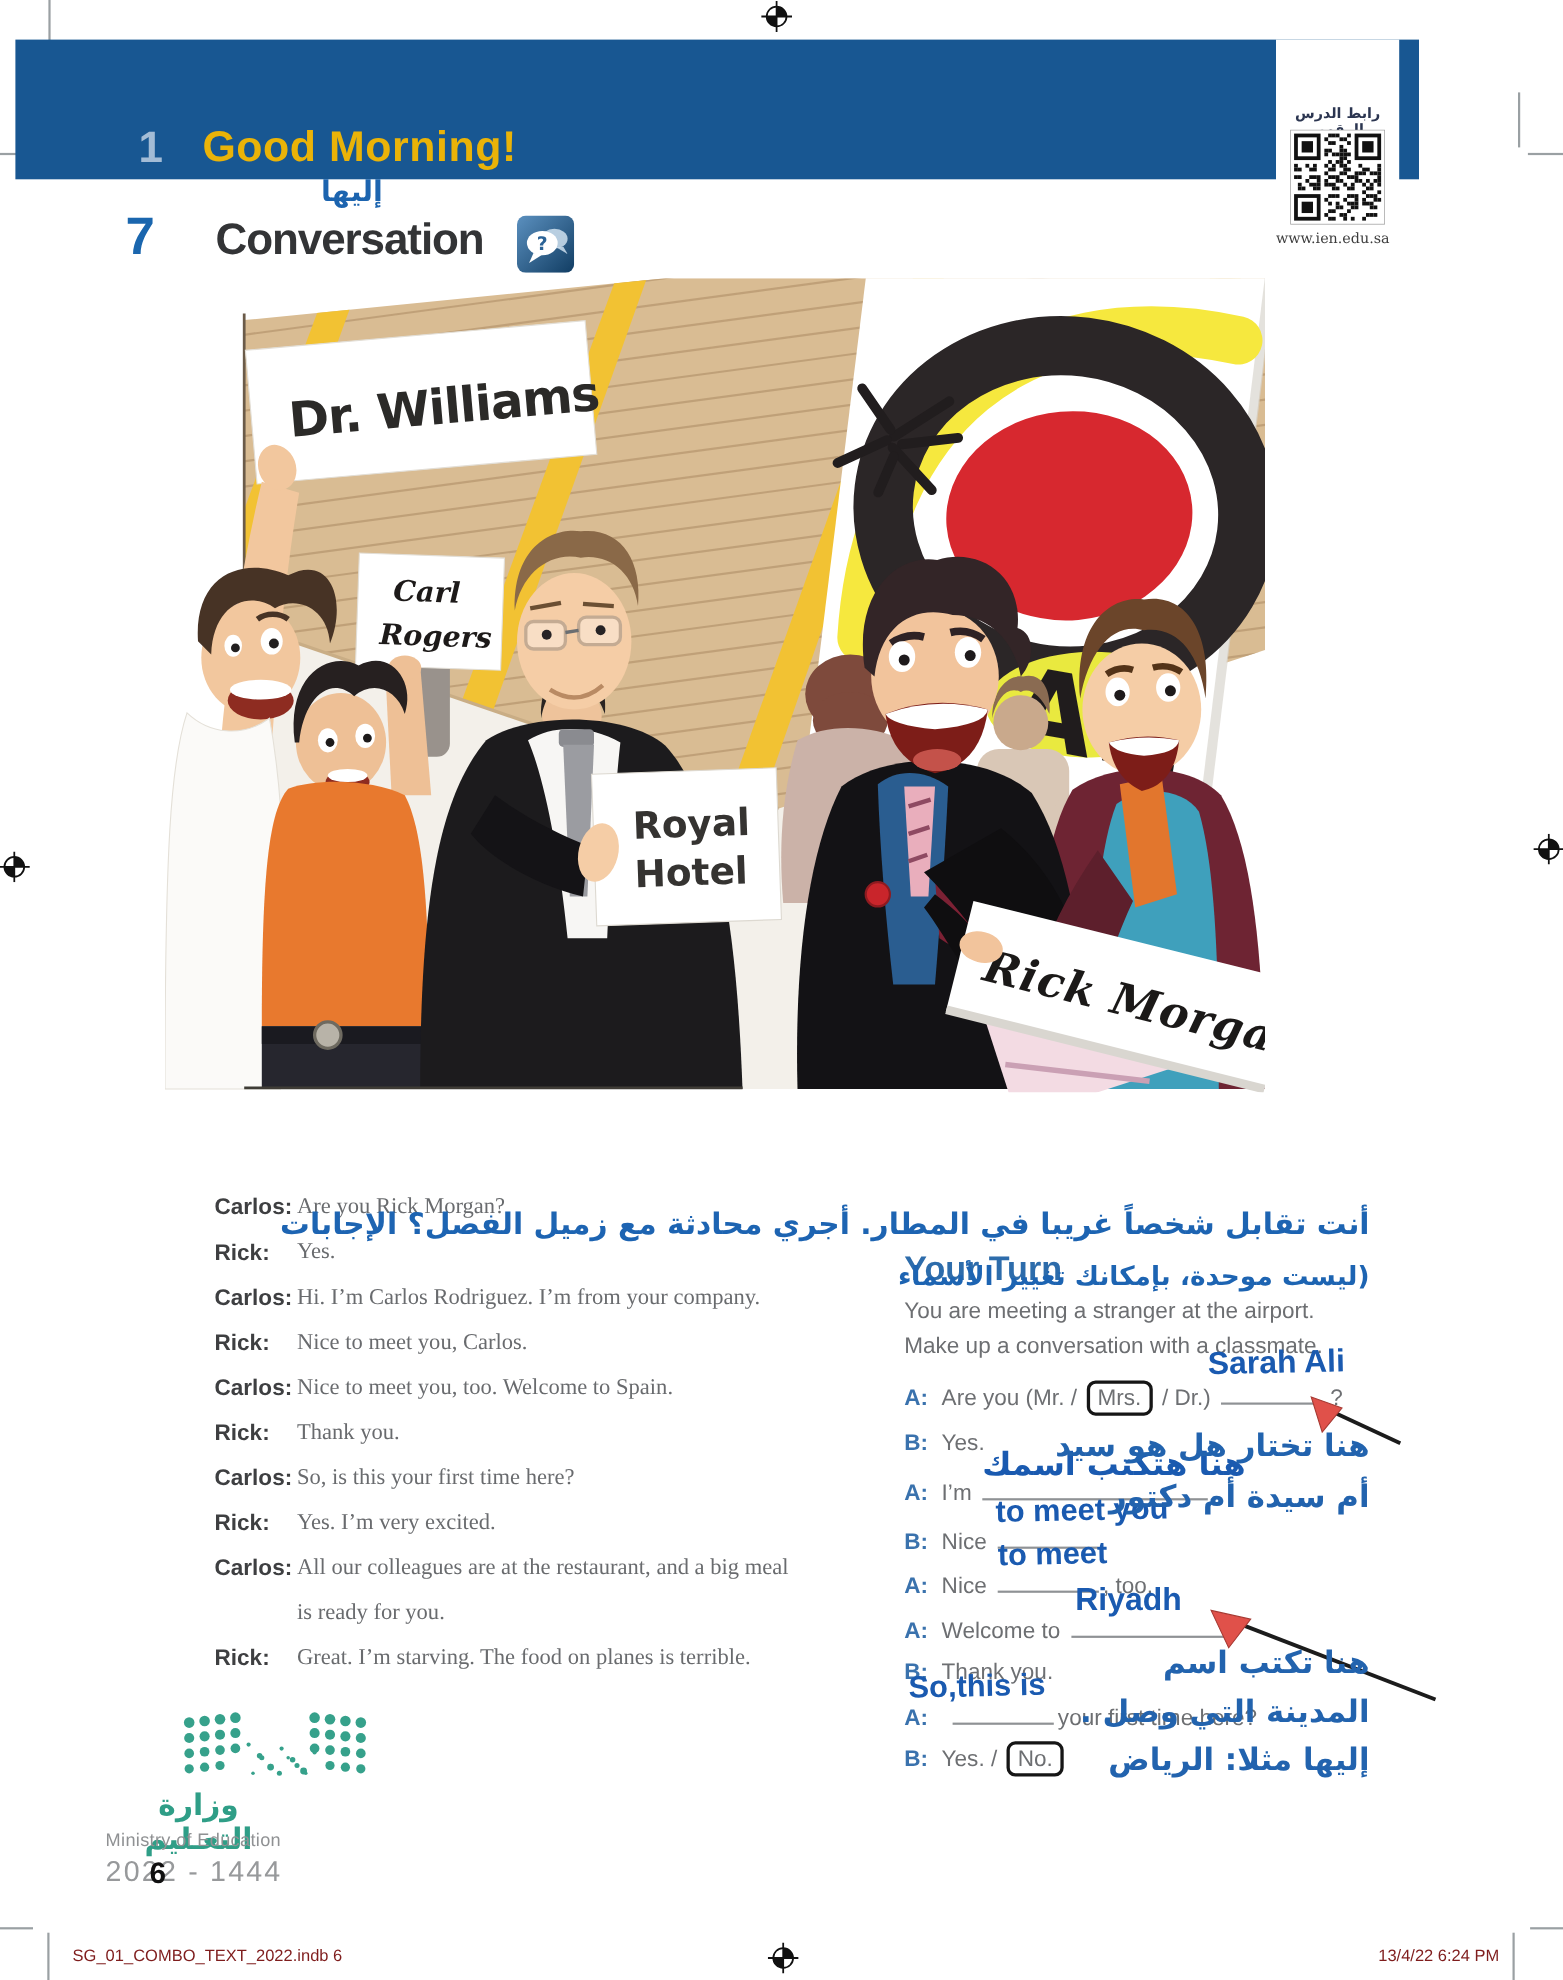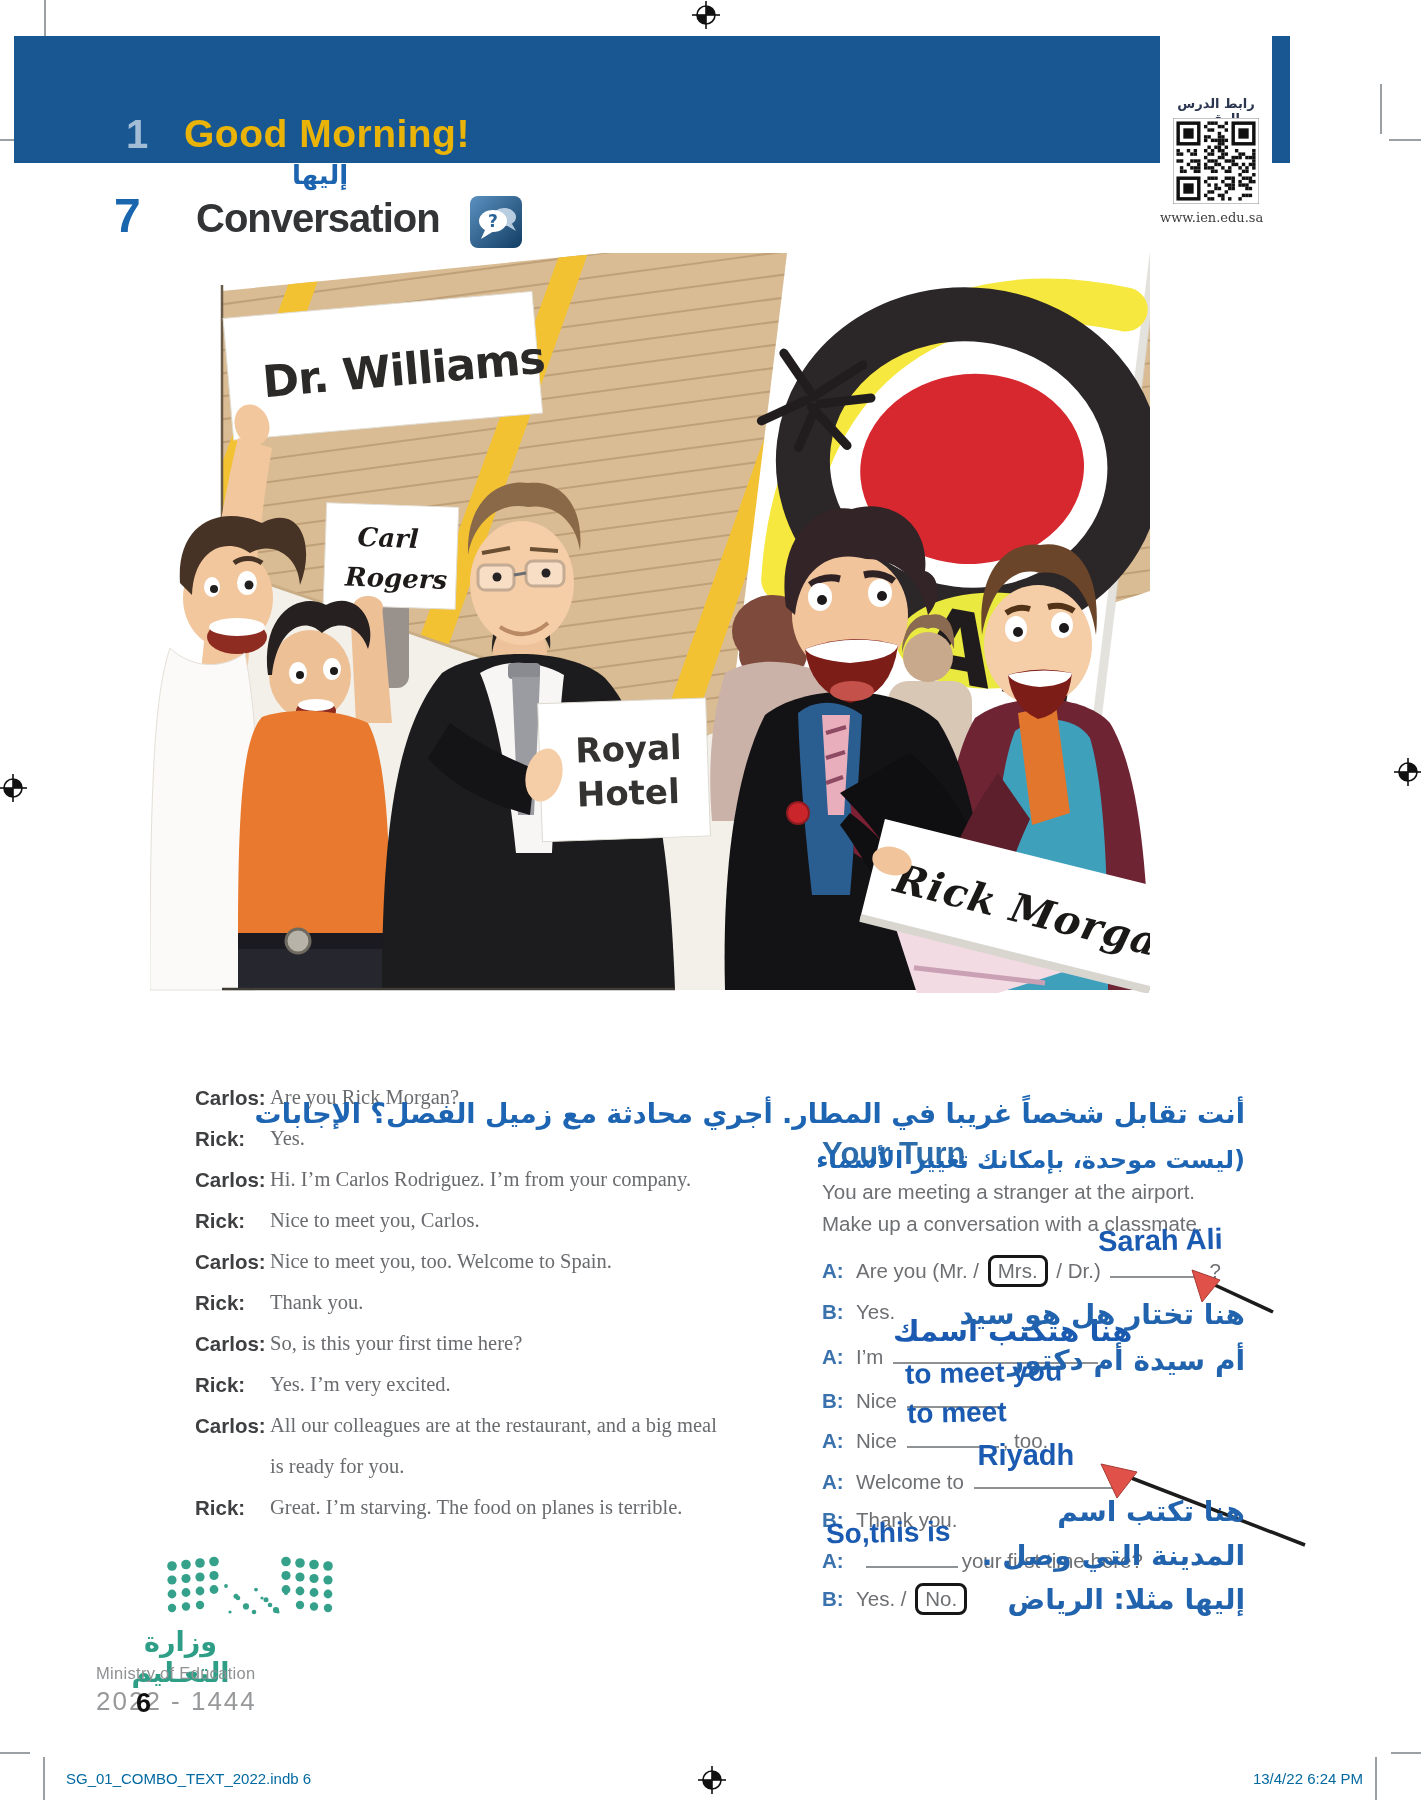--- a/index.html
+++ b/index.html
@@ -40,21 +40,21 @@
   .intro-ar{position:absolute;right:176px;top:1098px;font-size:27px;font-weight:bold;color:#1d64b2;white-space:nowrap;}
   .intro-ar2{position:absolute;right:176px;top:1146px;font-size:24px;font-weight:bold;color:#1d64b2;white-space:nowrap;}
   .mnote{position:absolute;right:176px;text-align:right;font-size:28px;font-weight:bold;color:#2263ae;}
   .mnote div{line-height:46px;white-space:nowrap;}
   
   .moe-ar{position:absolute;left:98px;top:1626px;width:165px;text-align:center;font-size:27px;font-weight:bold;color:#2f9e87;}
   .moe-en{position:absolute;left:96px;top:1664px;font-size:16.5px;color:#8f9193;letter-spacing:.3px;}
   .moe-years{position:absolute;left:96px;top:1686px;font-size:26px;color:#97999b;letter-spacing:2px;}
   .moe-page{position:absolute;left:136px;top:1688px;font-size:27px;font-weight:bold;color:#101010;}
   
-  .foot{position:absolute;top:1770px;font-size:15px;color:#0369a1;}
+  .foot{position:absolute;top:1770px;font-size:15px;color:#7f1d1d;}
 </style>
 </head>
 <body>
 
 <div class="page">
 
   <div class="crop" style="left:44px;top:0;width:2px;height:96px"></div>
   <div class="crop" style="left:1380px;top:84px;width:2px;height:50px"></div>
   <div class="crop" style="left:0;top:139px;width:32px;height:2px"></div>
   <div class="crop" style="left:1389px;top:139px;width:32px;height:2px"></div>

